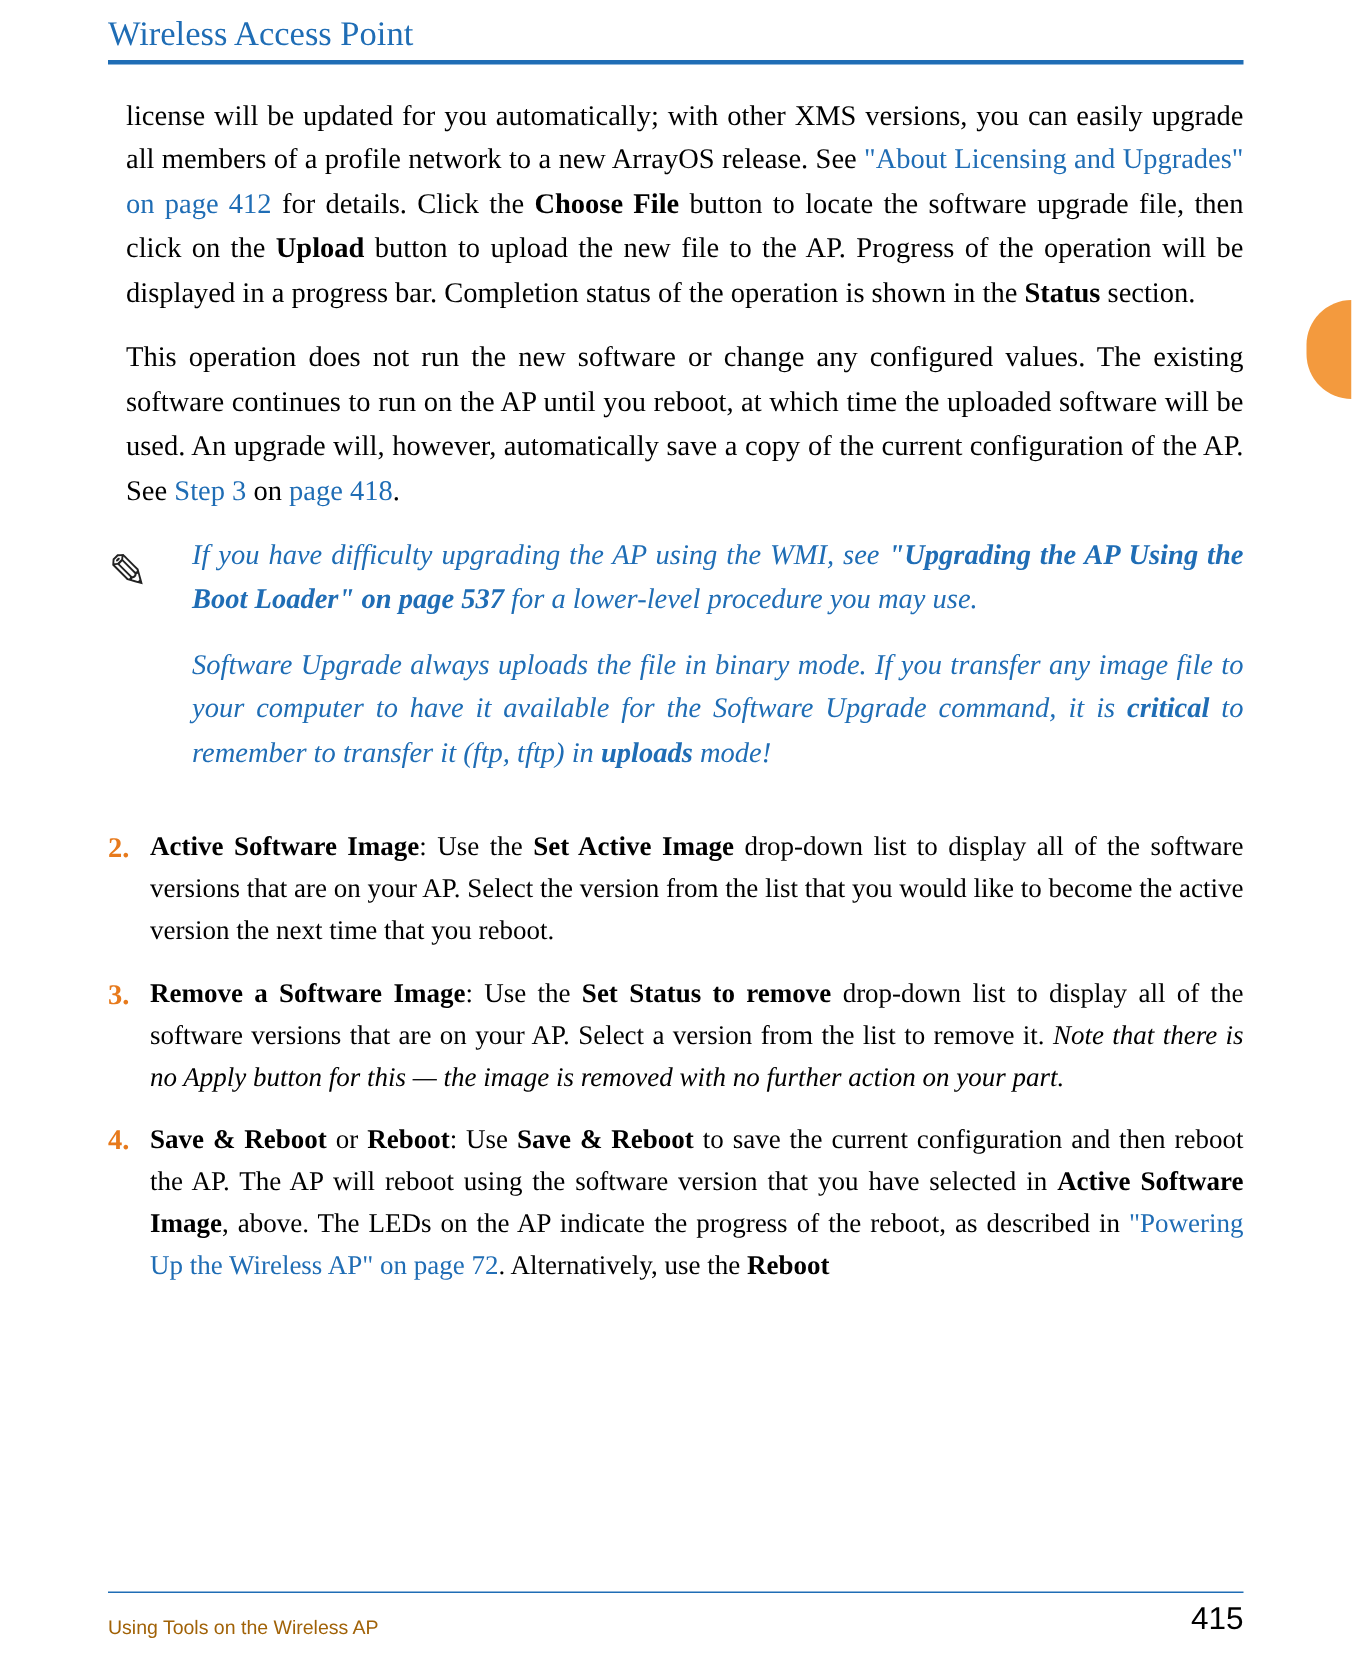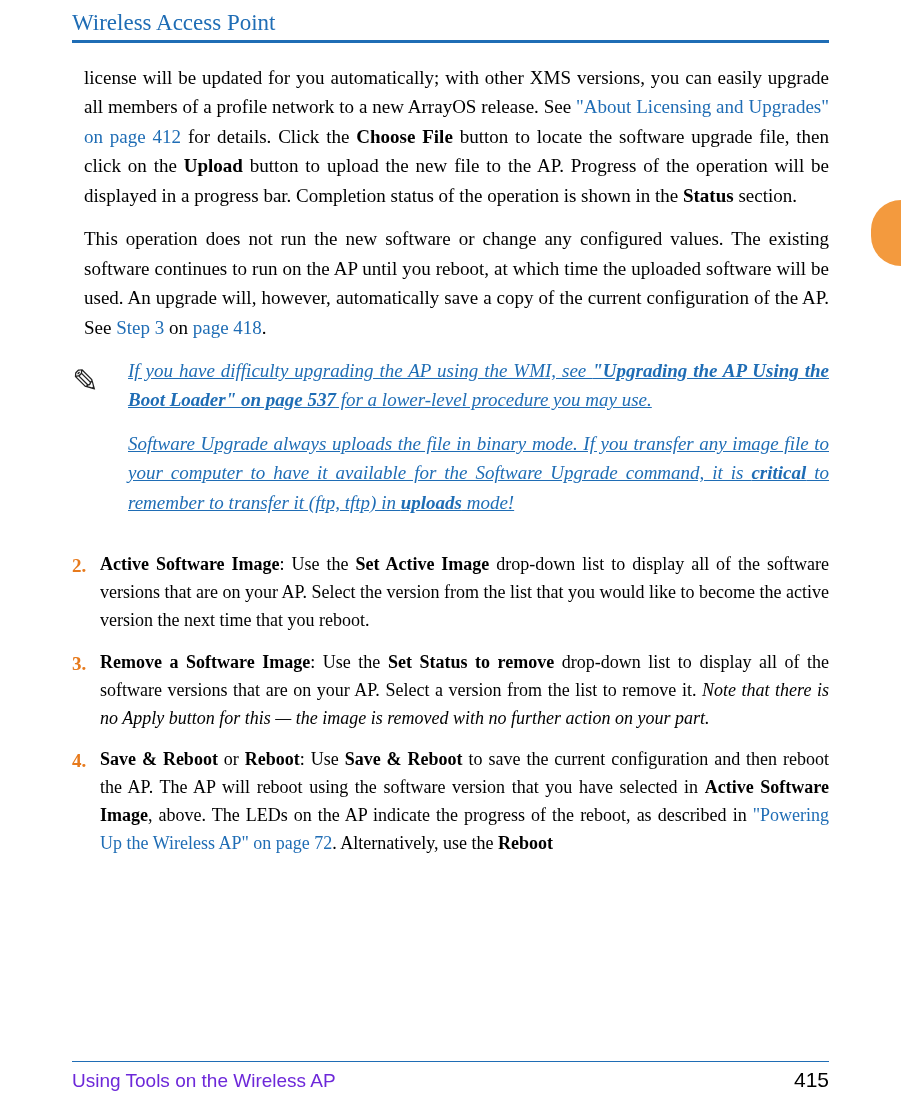--- a/index.html
+++ b/index.html
@@ -50,21 +50,20 @@
       color: #222;
       font-family: "Segoe Script", cursive;
     }
     .note-content {
       flex: 1;
       color: #1f6db5;
       font-style: italic;
       font-size: 19px;
       line-height: 1.55;
       text-align: justify;
-      text-decoration: underline;
     }
     .note-content p { margin-bottom: 14px; }
     .list-item {
       display: flex;
       margin-bottom: 14px;
     }
     .list-num {
       flex: 0 0 28px;
       color: #e77a1c;
       font-weight: bold;
@@ -84,22 +83,22 @@
       left: 72px;
       right: 72px;
       display: flex;
       justify-content: space-between;
       align-items: flex-end;
       border-top: 1px solid #1f6db5;
       padding-top: 6px;
       font-family: "Trebuchet MS", "Lucida Sans", Arial, sans-serif;
     }
     .footer-left {
-      color: #6d28d9;
-      font-size: 19px;
+      color: #a16207;
+      font-size: 13px;
     }
     .footer-right {
       color: #000000;
       font-size: 21px;
     }
     .tab-mark {
       position: absolute;
       right: 0;
       top: 200px;
       width: 30px;

